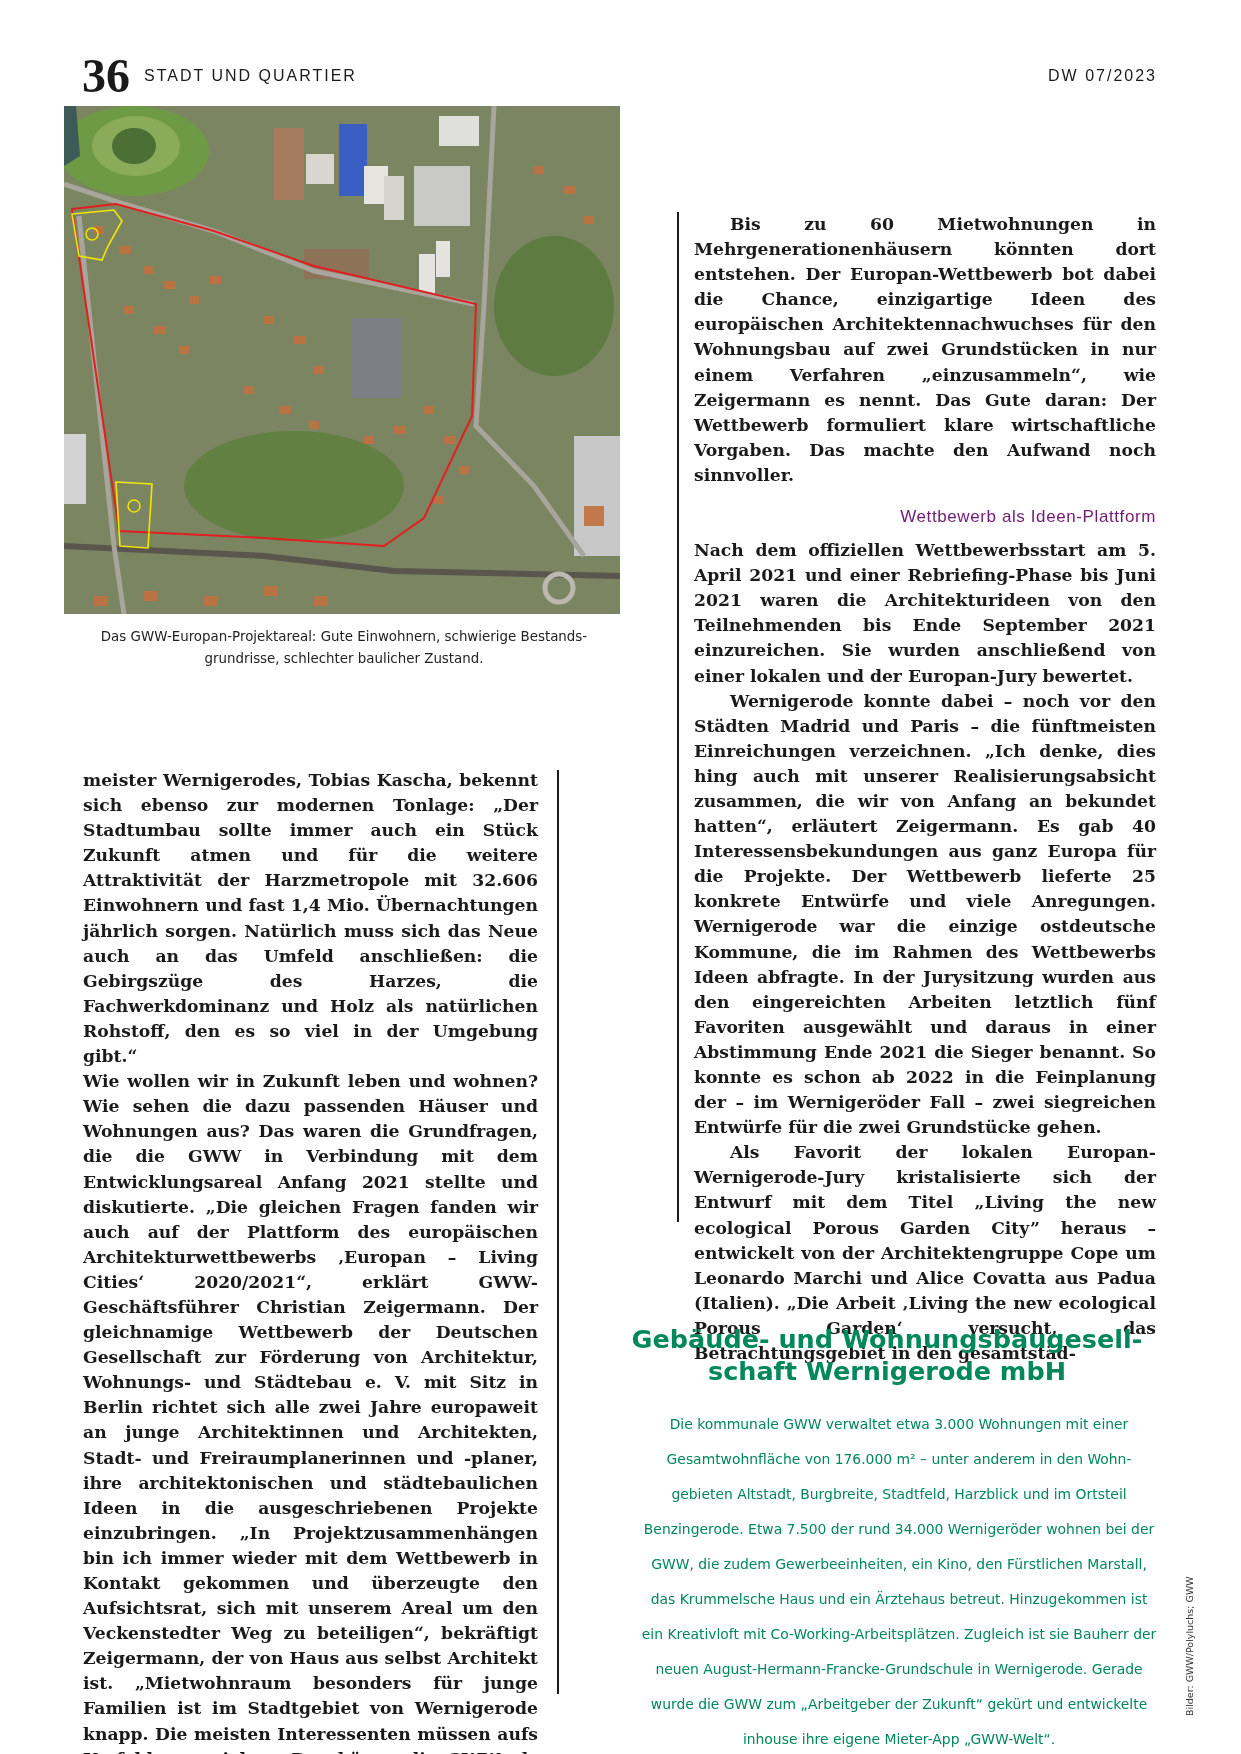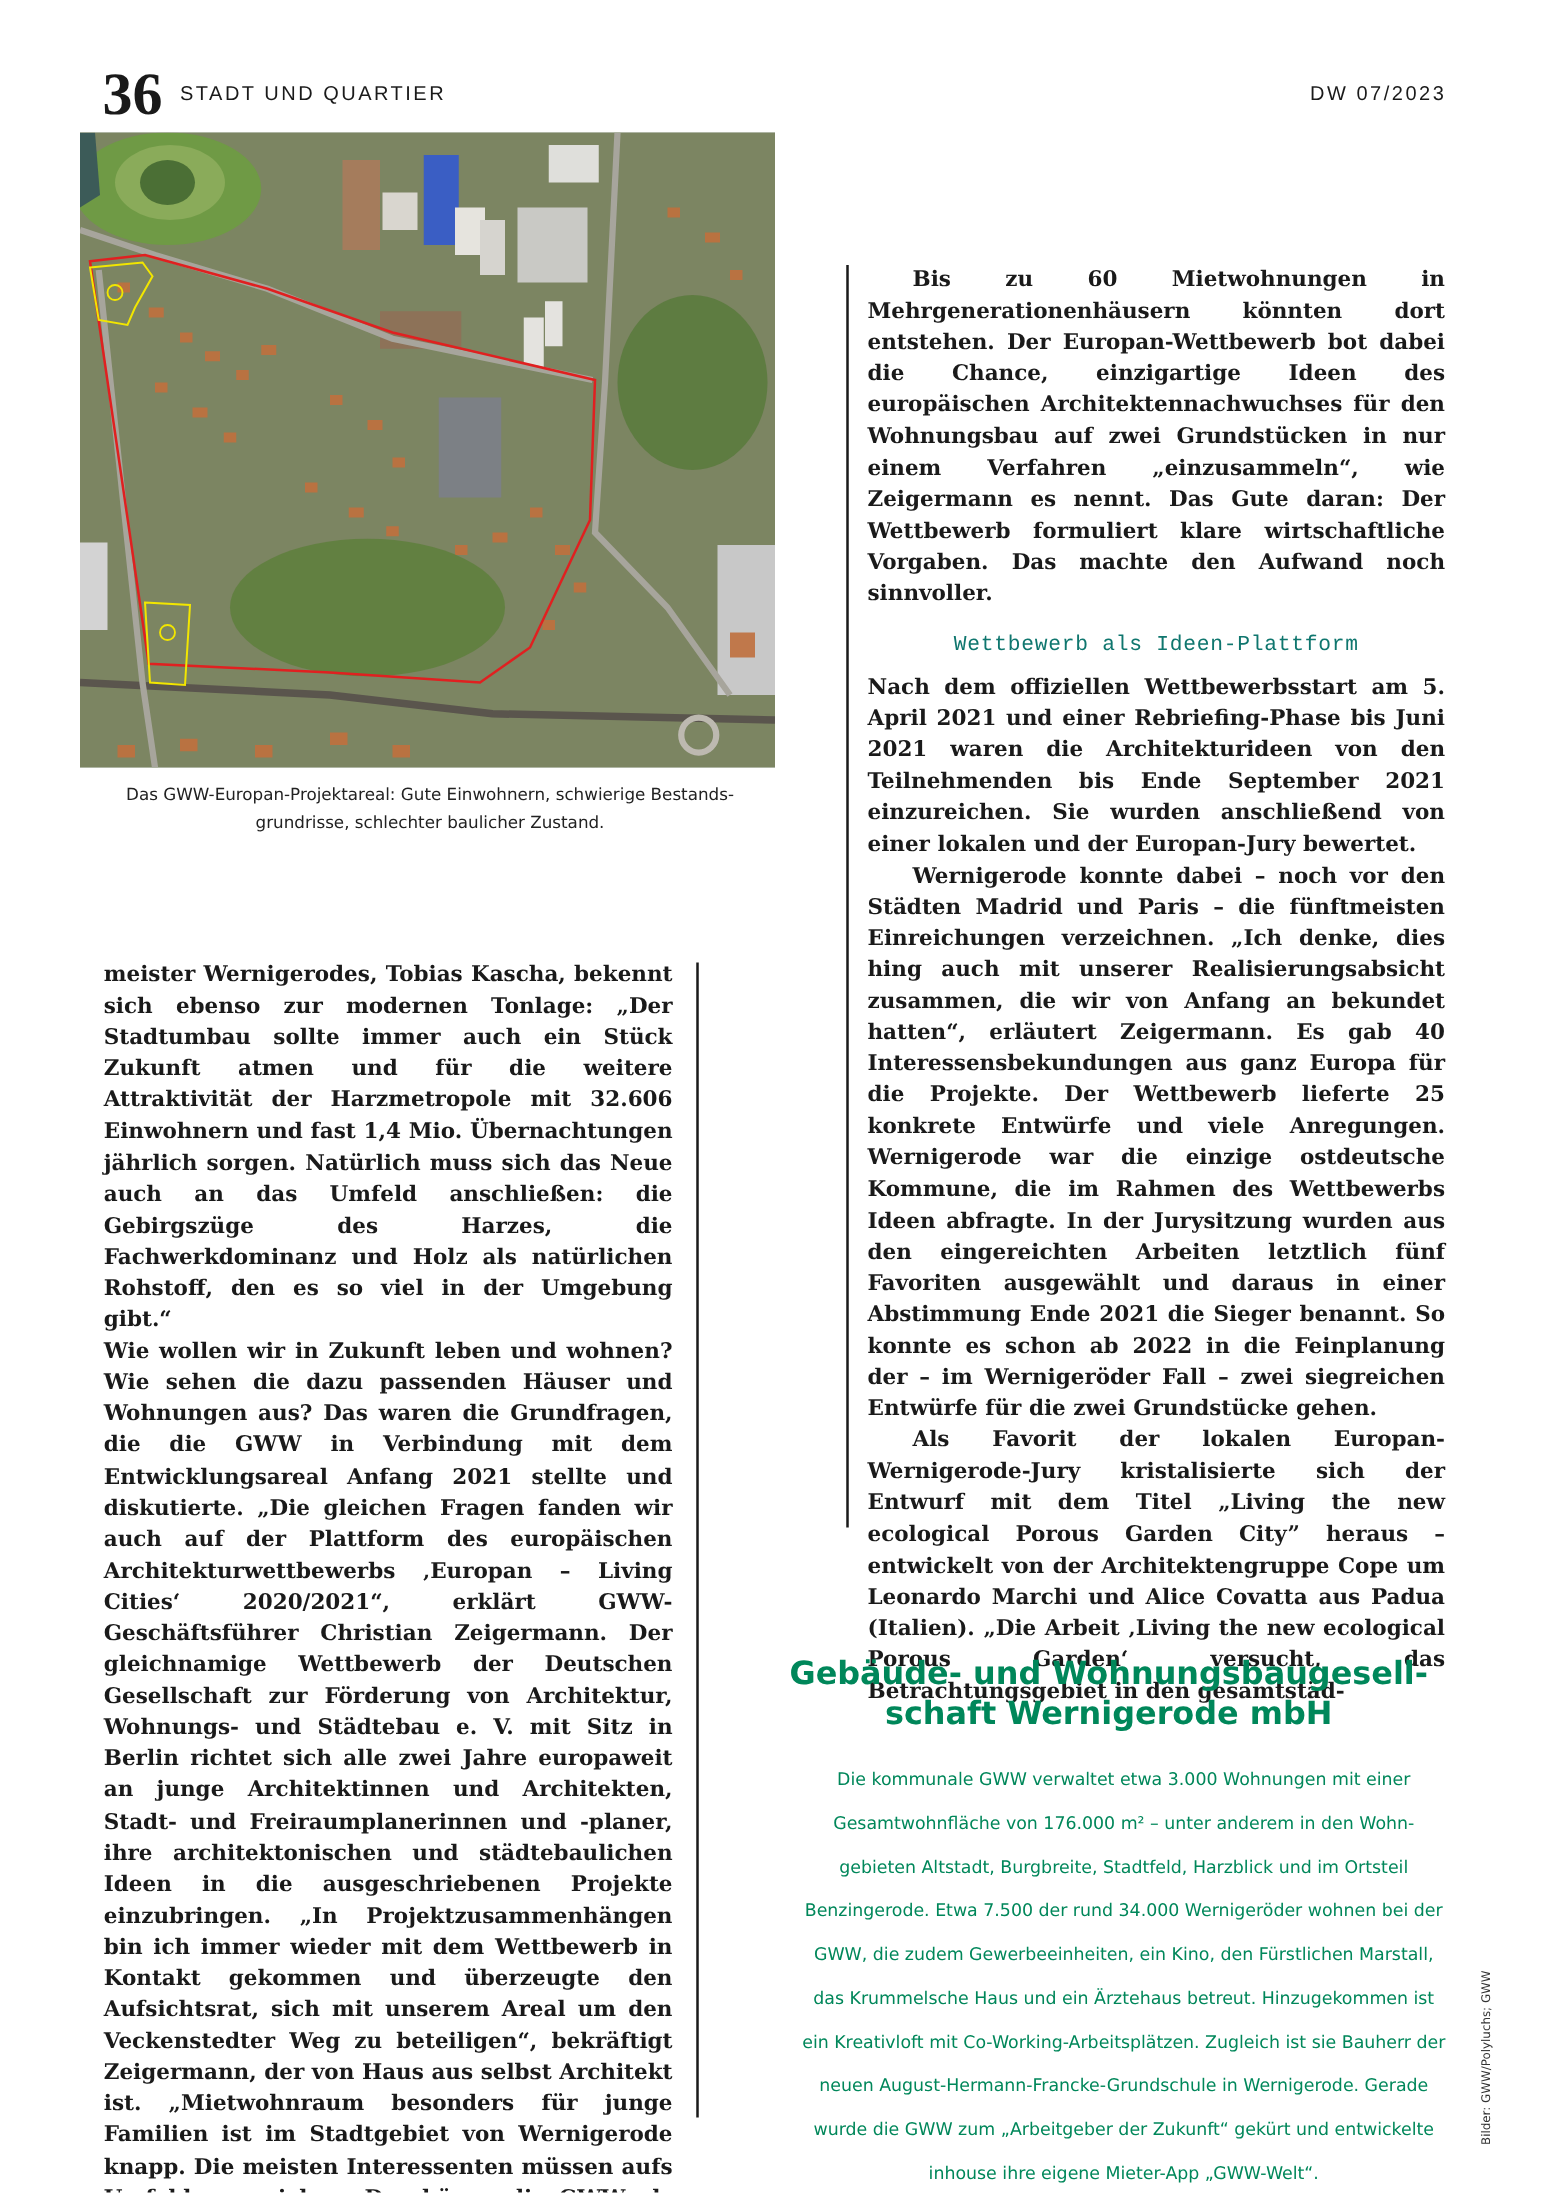--- a/index.html
+++ b/index.html
@@ -8,21 +8,21 @@
   .header-sec { position: absolute; left: 144px; top: 68px; font-family: Liberation Sans, sans-serif; font-size: 16px; letter-spacing: 2px; line-height: 1; }
   .header-issue { position: absolute; right: 84px; top: 68px; font-family: Liberation Sans, sans-serif; font-size: 16px; letter-spacing: 2px; line-height: 1; }
   .photo { position: absolute; left: 64px; top: 106px; width: 556px; height: 508px; overflow: hidden; background: #6f7a5c; }
   .photo svg { display: block; }
   .caption { position: absolute; left: 80px; top: 626px; width: 528px; text-align: center; font-family: "DejaVu Sans", sans-serif; font-size: 13.4px; line-height: 22px; color: #222; }
   .col { position: absolute; font-family: "DejaVu Serif", "Liberation Serif", serif; font-size: 17.2px; line-height: 25.1px; text-align: justify; color: #1a1a1a; hyphens: manual; }
   .col p { margin: 0; font-weight: bold; }
   .col p.indent { text-indent: 36px; }
   .col-left { left: 83px; top: 768px; width: 455px; }
   .col-right { left: 694px; top: 212px; width: 462px; }
-  .subhead { font-family: Liberation Mono, monospace; font-size: 17px; line-height: 26px; text-align: center; margin: 14px 0 8px 0; letter-spacing: 0.6px; color: #0f766e; }
+  .subhead { font-family: Liberation Sans, sans-serif; font-size: 17px; line-height: 26px; text-align: right; margin: 14px 0 8px 0; letter-spacing: 0.6px; color: #701a75; }
   .col-right .subhead { margin-top: 16px; }
   .vrule { position: absolute; width: 1.5px; background: #1a1a1a; }
   .vr-left { left: 557px; top: 770px; height: 924px; }
   .vr-right { left: 677px; top: 212px; height: 1010px; }
   .box { position: absolute; left: 617px; top: 1323px; width: 540px; color: #00875a; font-family: "DejaVu Sans", sans-serif; text-align: center; }
   .box h2 { margin: 0; font-size: 25.5px; line-height: 32px; font-weight: bold; color: #00875a; }
   .box .body { margin-top: 20px; font-size: 13.9px; line-height: 35px; color: #00875a; margin-left: 24px; }
   .box .url { margin-top: 18px; font-size: 15px; color: #00875a; }
   .credit { position: absolute; left: 1184px; top: 1716px; transform: rotate(-90deg); transform-origin: 0 0; font-family: "DejaVu Sans", sans-serif; font-size: 9.5px; color: #333; white-space: nowrap; }
 </style>

